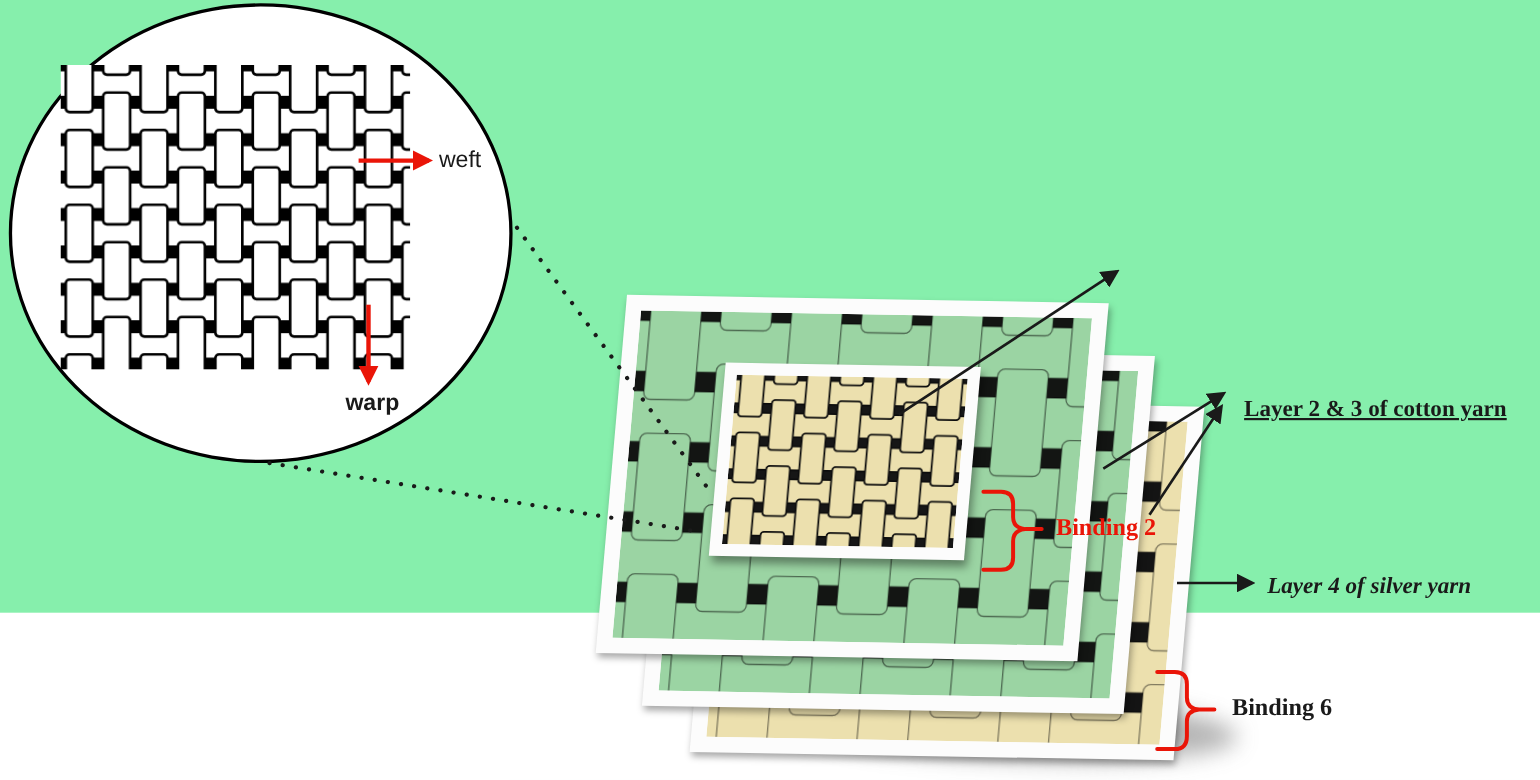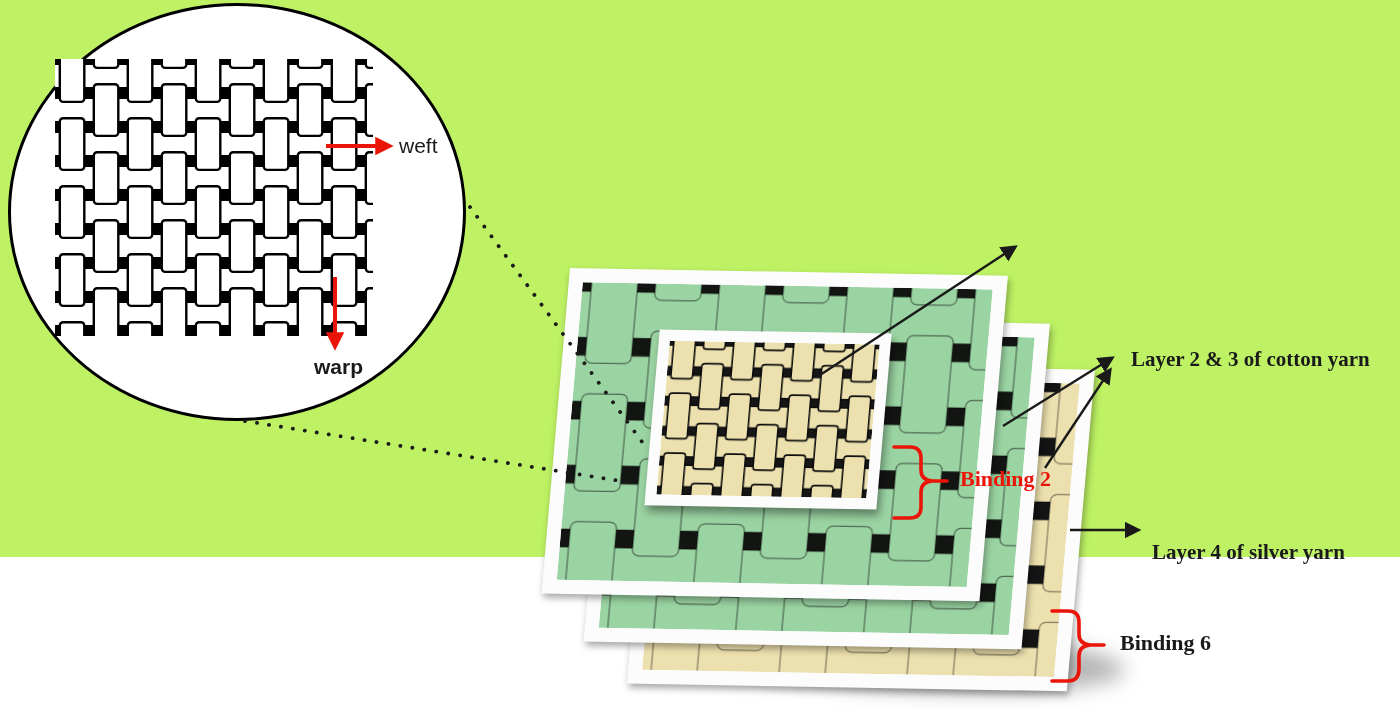--- a/index.html
+++ b/index.html
@@ -3,21 +3,21 @@
 <meta charset="utf-8">
 <title>Multilayer woven fabric figure</title>
 <style>
   :root{
     --ink:#1a1a1a;
     --red:#ea1508;
     --sheet:#fcfcfc;
   }
   html,body{margin:0;padding:0;background:#ffffff;}
   body{width:1400px;height:709px;overflow:hidden;font-family:"Liberation Sans",sans-serif;}
-  .canvas{position:relative;width:1400px;height:557px;background:#bef264;}
+  .canvas{position:relative;width:1400px;height:557px;background:#86efac;}
 
   
   .circle-inset{
     position:absolute;left:8px;top:3px;width:452px;height:412px;
     border:3px solid #000;border-radius:50%;background:#fff;z-index:5;
   }
   #circle-weave{position:absolute;left:44px;top:53px;width:318px;height:277px;}
 
   
   .sheet{
@@ -339,19 +339,19 @@
     <line class="ink-line" x1="1045" y1="468" x2="1110" y2="370" marker-end="url(#headInk)"></line>
     <line class="ink-line" x1="1070" y1="530" x2="1138" y2="530" marker-end="url(#headInk)"></line>
 
     <path class="brace" d="M894,447 H910 Q921,447 921,458 V470 Q921,480 932,481 H947 M932,481 Q921,482 921,492 V507 Q921,518 910,518 H894"></path>
     <path class="brace" d="M1052,611 H1068 Q1079,611 1079,622 V634 Q1079,644 1090,645 H1104 M1090,645 Q1079,646 1079,656 V669 Q1079,681 1068,681 H1052"></path>
   </svg>
 
   <div class="label sans" style="left:399px;top:134px;">weft</div>
   <div class="label sans" style="left:314px;top:355px;font-weight:bold;">warp</div>
 
-  <div class="label serif wrap" style="left:1131px;top:344px;width:250px;">Layer 2 &amp; 3 of cotton yarn</div>
-  <div class="label serif" style="left:1152px;top:537px;">Layer 4 of silver yarn</div>
+  <div class="label serif wrap" style="left:1131px;top:356px;width:250px;text-decoration:underline;">Layer 2 &amp; 3 of cotton yarn</div>
+  <div class="label serif" style="left:1152px;top:517px;font-style:italic;">Layer 4 of silver yarn</div>
 
   <div class="label bind red-text" style="left:960px;top:466px;">Binding 2</div>
   <div class="label bind" style="left:1120px;top:630px;">Binding 6</div>
 
 </div>
 
 </body></html>

